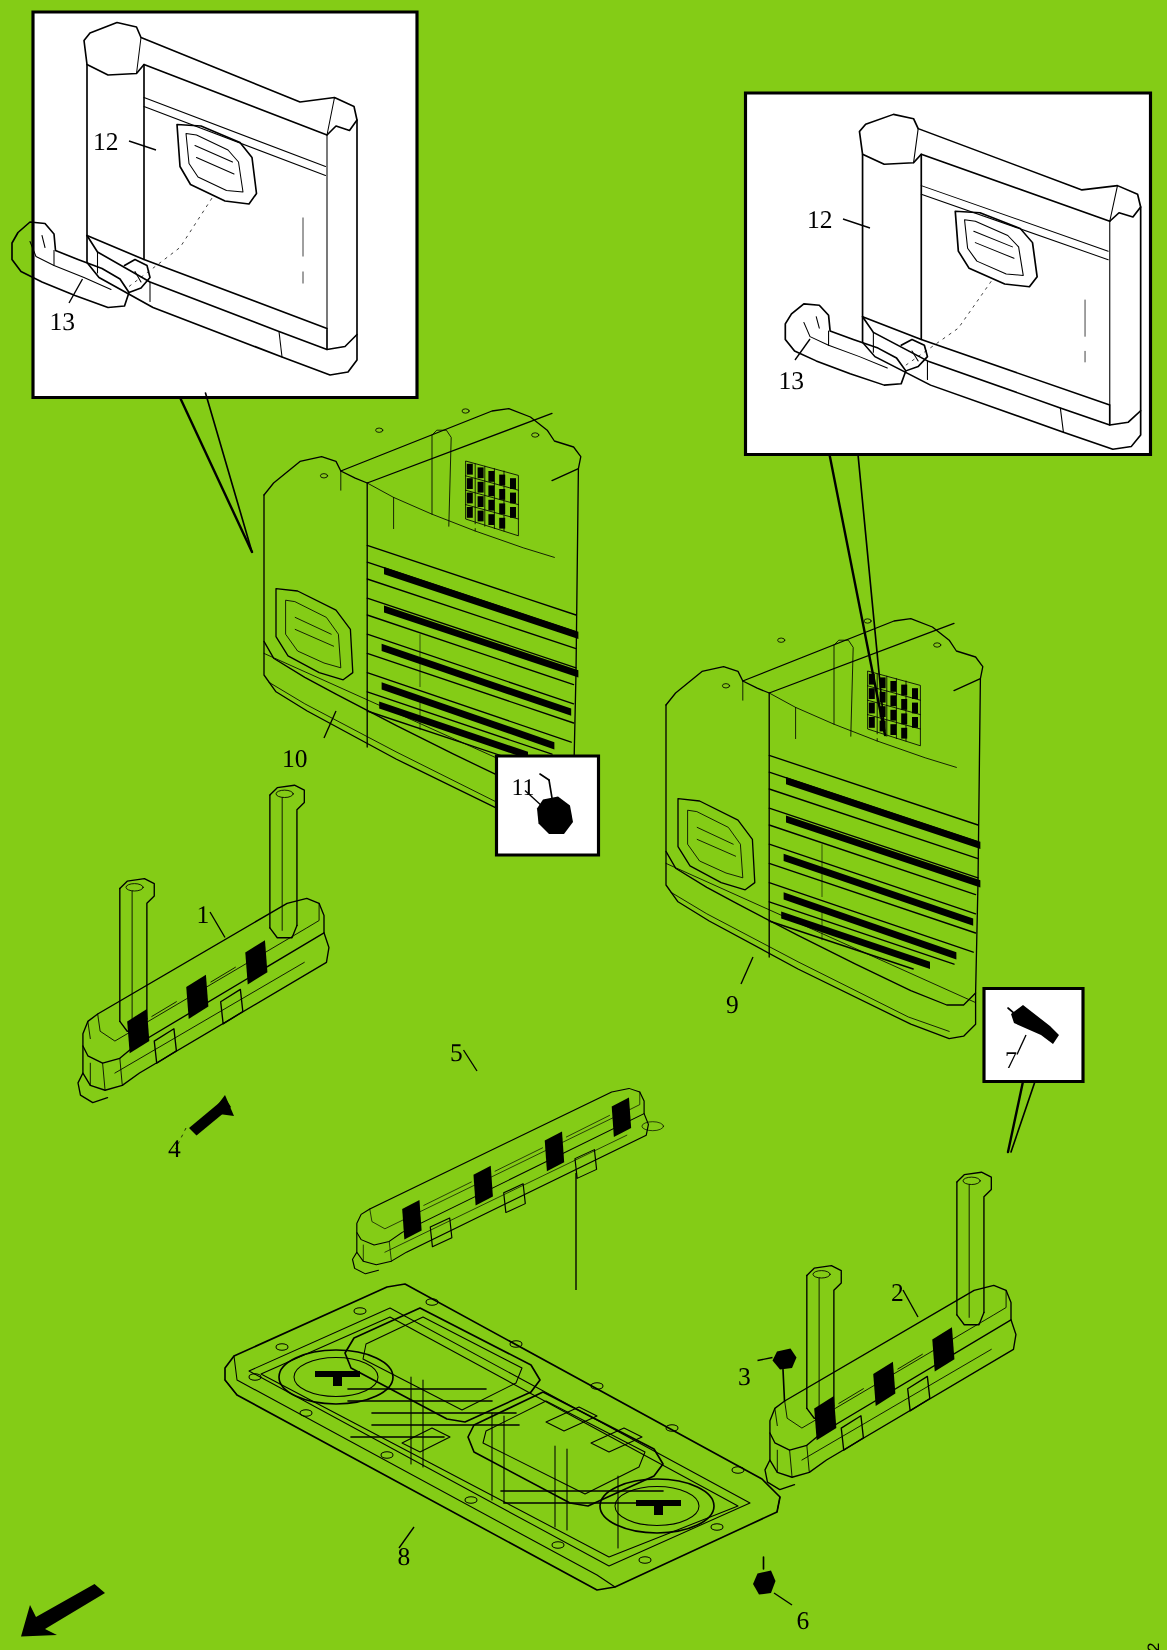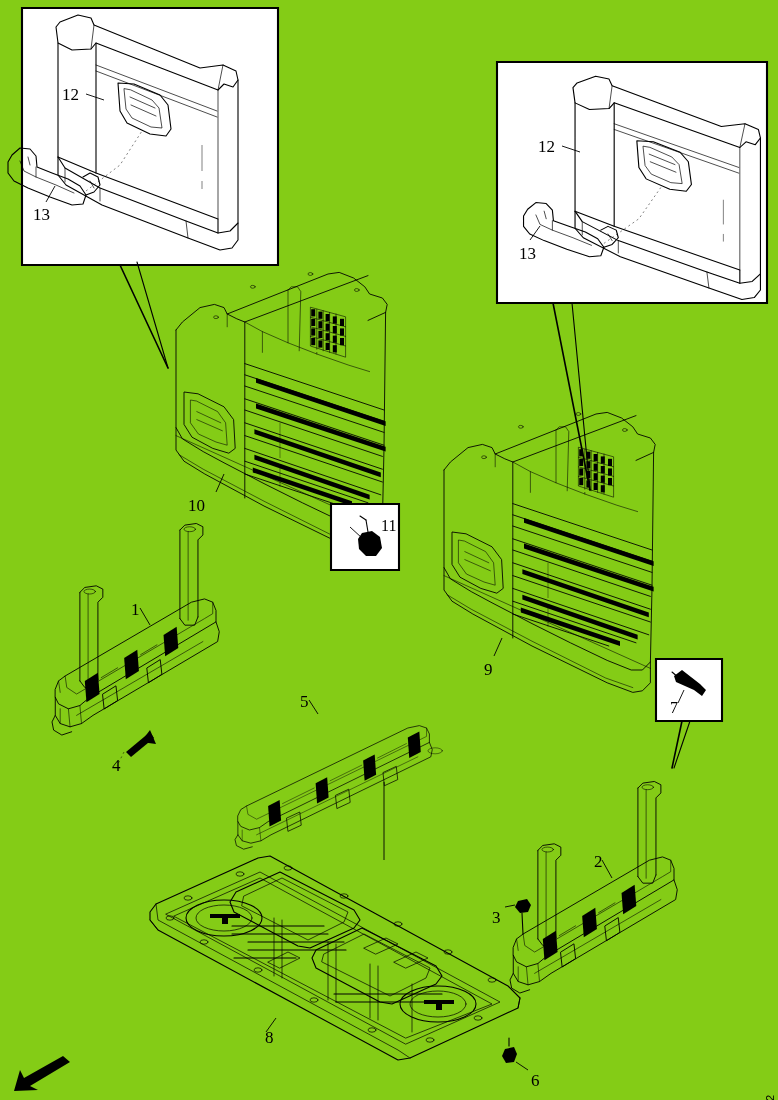--- a/index.html
+++ b/index.html
@@ -403,21 +403,21 @@
       <path class="solid" d="M63 1056 L70 1062 L30 1086 L38 1090 L14 1091 L20 1070 L24 1078 Z"></path>
     </g>
   </svg>
 
   <span class="callout-num" style="left:62px;top:86px;">12</span>
   <span class="callout-num" style="left:33px;top:206px;">13</span>
   <span class="callout-num" style="left:538px;top:138px;">12</span>
   <span class="callout-num" style="left:519px;top:245px;">13</span>
   <span class="callout-num" style="left:188px;top:497px;">10</span>
   <span class="callout-num" style="left:484px;top:661px;">9</span>
-  <span class="callout-num sm" style="left:341px;top:518px;margin-left:40px;">11</span>
+  <span class="callout-num sm" style="left:341px;top:518px;">11</span>
   <span class="callout-num sm" style="left:670px;top:700px;">7</span>
   <span class="callout-num" style="left:131px;top:601px;">1</span>
   <span class="callout-num" style="left:112px;top:757px;">4</span>
   <span class="callout-num" style="left:300px;top:693px;">5</span>
   <span class="callout-num" style="left:594px;top:853px;">2</span>
   <span class="callout-num" style="left:492px;top:909px;">3</span>
   <span class="callout-num" style="left:531px;top:1072px;">6</span>
   <span class="callout-num" style="left:265px;top:1029px;">8</span>
 
   <div id="diagram-code">387 872</div>

